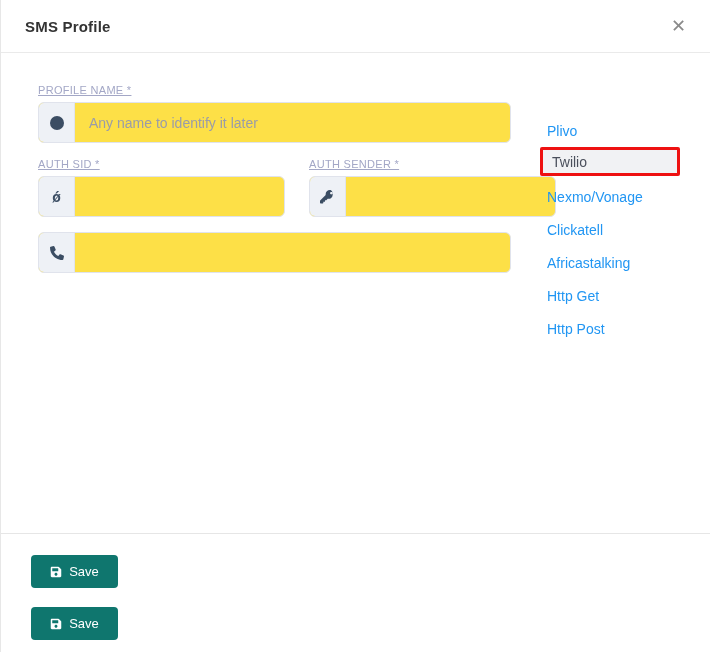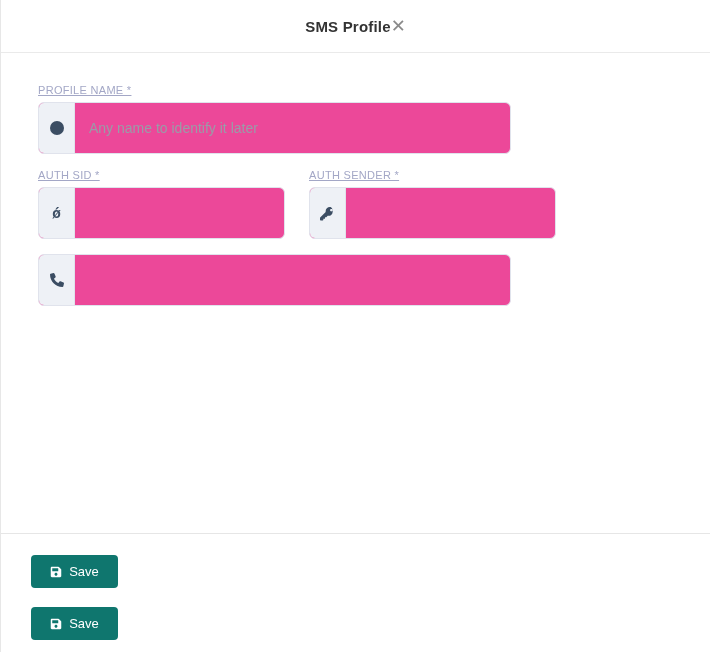--- a/index.html
+++ b/index.html
@@ -11,21 +11,21 @@
   }
   .modal {
     width: 710px; height: 652px;
     background: #fff;
     border-left: 1px solid #e7e7e7;
     display: flex; flex-direction: column;
   }
   
   .modal-header {
     flex: 0 0 53px;
-    display: flex; align-items: center; justify-content: center;
+    display: flex; align-items: center; justify-content: space-between;
     padding: 0 24px;
     border-bottom: 1px solid #eaeaea;
   }
   .modal-title {
     font-size: 15px; font-weight: 700; color: #333;
     letter-spacing: .2px;
   }
   .close-btn {
     color: #8a8a8a; font-size: 18px; line-height: 1;
     cursor: pointer; user-select: none; font-weight: 400;
@@ -38,23 +38,23 @@
     overflow: hidden;
   }
   .form-col { width: 473px; flex: 0 0 473px; }
   .field { margin-bottom: 15px; }
   .field-label {
     display: block;
     font-size: 11px; color: #a3a7c6;
     margin-bottom: 6px; letter-spacing: .3px; text-decoration: underline;
   }
   .input-group {
-    display: flex; height: 52px;
+    display: flex; height: 41px;
     border: 1px solid #e0e3ec; border-radius: 6px;
-    background: #ec4899; overflow: hidden;
+    background: #fde047; overflow: hidden;
   }
   .input-addon {
     flex: 0 0 36px;
     background: #eef1f6;
     border-right: 1px solid #e0e3ec;
     display: flex; align-items: center; justify-content: center;
     color: #3b4d63;
   }
   .glyph-icon { font-size: 14px; font-weight: 700; color: #3b4d63; }
   .circle-icon {
@@ -160,20 +160,29 @@
             <svg width="14" height="14" viewBox="0 0 512 512" fill="#3b4d63">
               <path d="M511.2 387l-23.25 100.8c-3.266 14.25-15.79 24.22-30.46 24.22C205.2 512 0 306.8 0 54.5c0-14.66 9.969-27.2 24.22-30.45l100.8-23.25c14.69-3.484 29.73 4.64 35.83 18.45l46.52 108.5c5.438 12.78 1.77 27.67-8.98 36.45L144.5 208.1c33.98 69.22 90.26 125.5 159.5 159.5l44.08-53.8c8.688-10.78 23.69-14.51 36.47-8.975l108.5 46.51C506.5 357.2 514.6 372.4 511.2 387z"></path>
             </svg>
           </span>
           <input type="text" placeholder="" style="">
         </div>
       </div>
 
     </div>
 
+    <div class="provider-col">
+      <a class="provider-item">Plivo</a>
+      <a class="provider-item selected">Twilio</a>
+      <a class="provider-item">Nexmo/Vonage</a>
+      <a class="provider-item">Clickatell</a>
+      <a class="provider-item">Africastalking</a>
+      <a class="provider-item">Http Get</a>
+      <a class="provider-item">Http Post</a>
+    </div>
 
   </div>
 
   <div class="modal-footer">
     <button class="save-btn">
       <svg width="12" height="12" viewBox="0 0 448 512" fill="#ffffff">
         <path d="M433.1 129.1l-83.9-83.9A48 48 0 0 0 315.3 31.1H48C21.5 31.1 0 52.6 0 79.1v352c0 26.5 21.5 48 48 48h352c26.5 0 48-21.5 48-48V163.1c0-12.7-5.1-24.9-14.1-33.9zM224 416c-35.3 0-64-28.7-64-64s28.7-64 64-64 64 28.7 64 64-28.7 64-64 64zm96-304.5V212c0 6.6-5.4 12-12 12H76c-6.6 0-12-5.4-12-12V108c0-6.6 5.4-12 12-12h228.5c3.2 0 6.2 1.3 8.5 3.5l3.5 3.5c2.2 2.3 3.5 5.3 3.5 8.5z"></path>
       </svg>
       <span>Save</span>
     </button>

